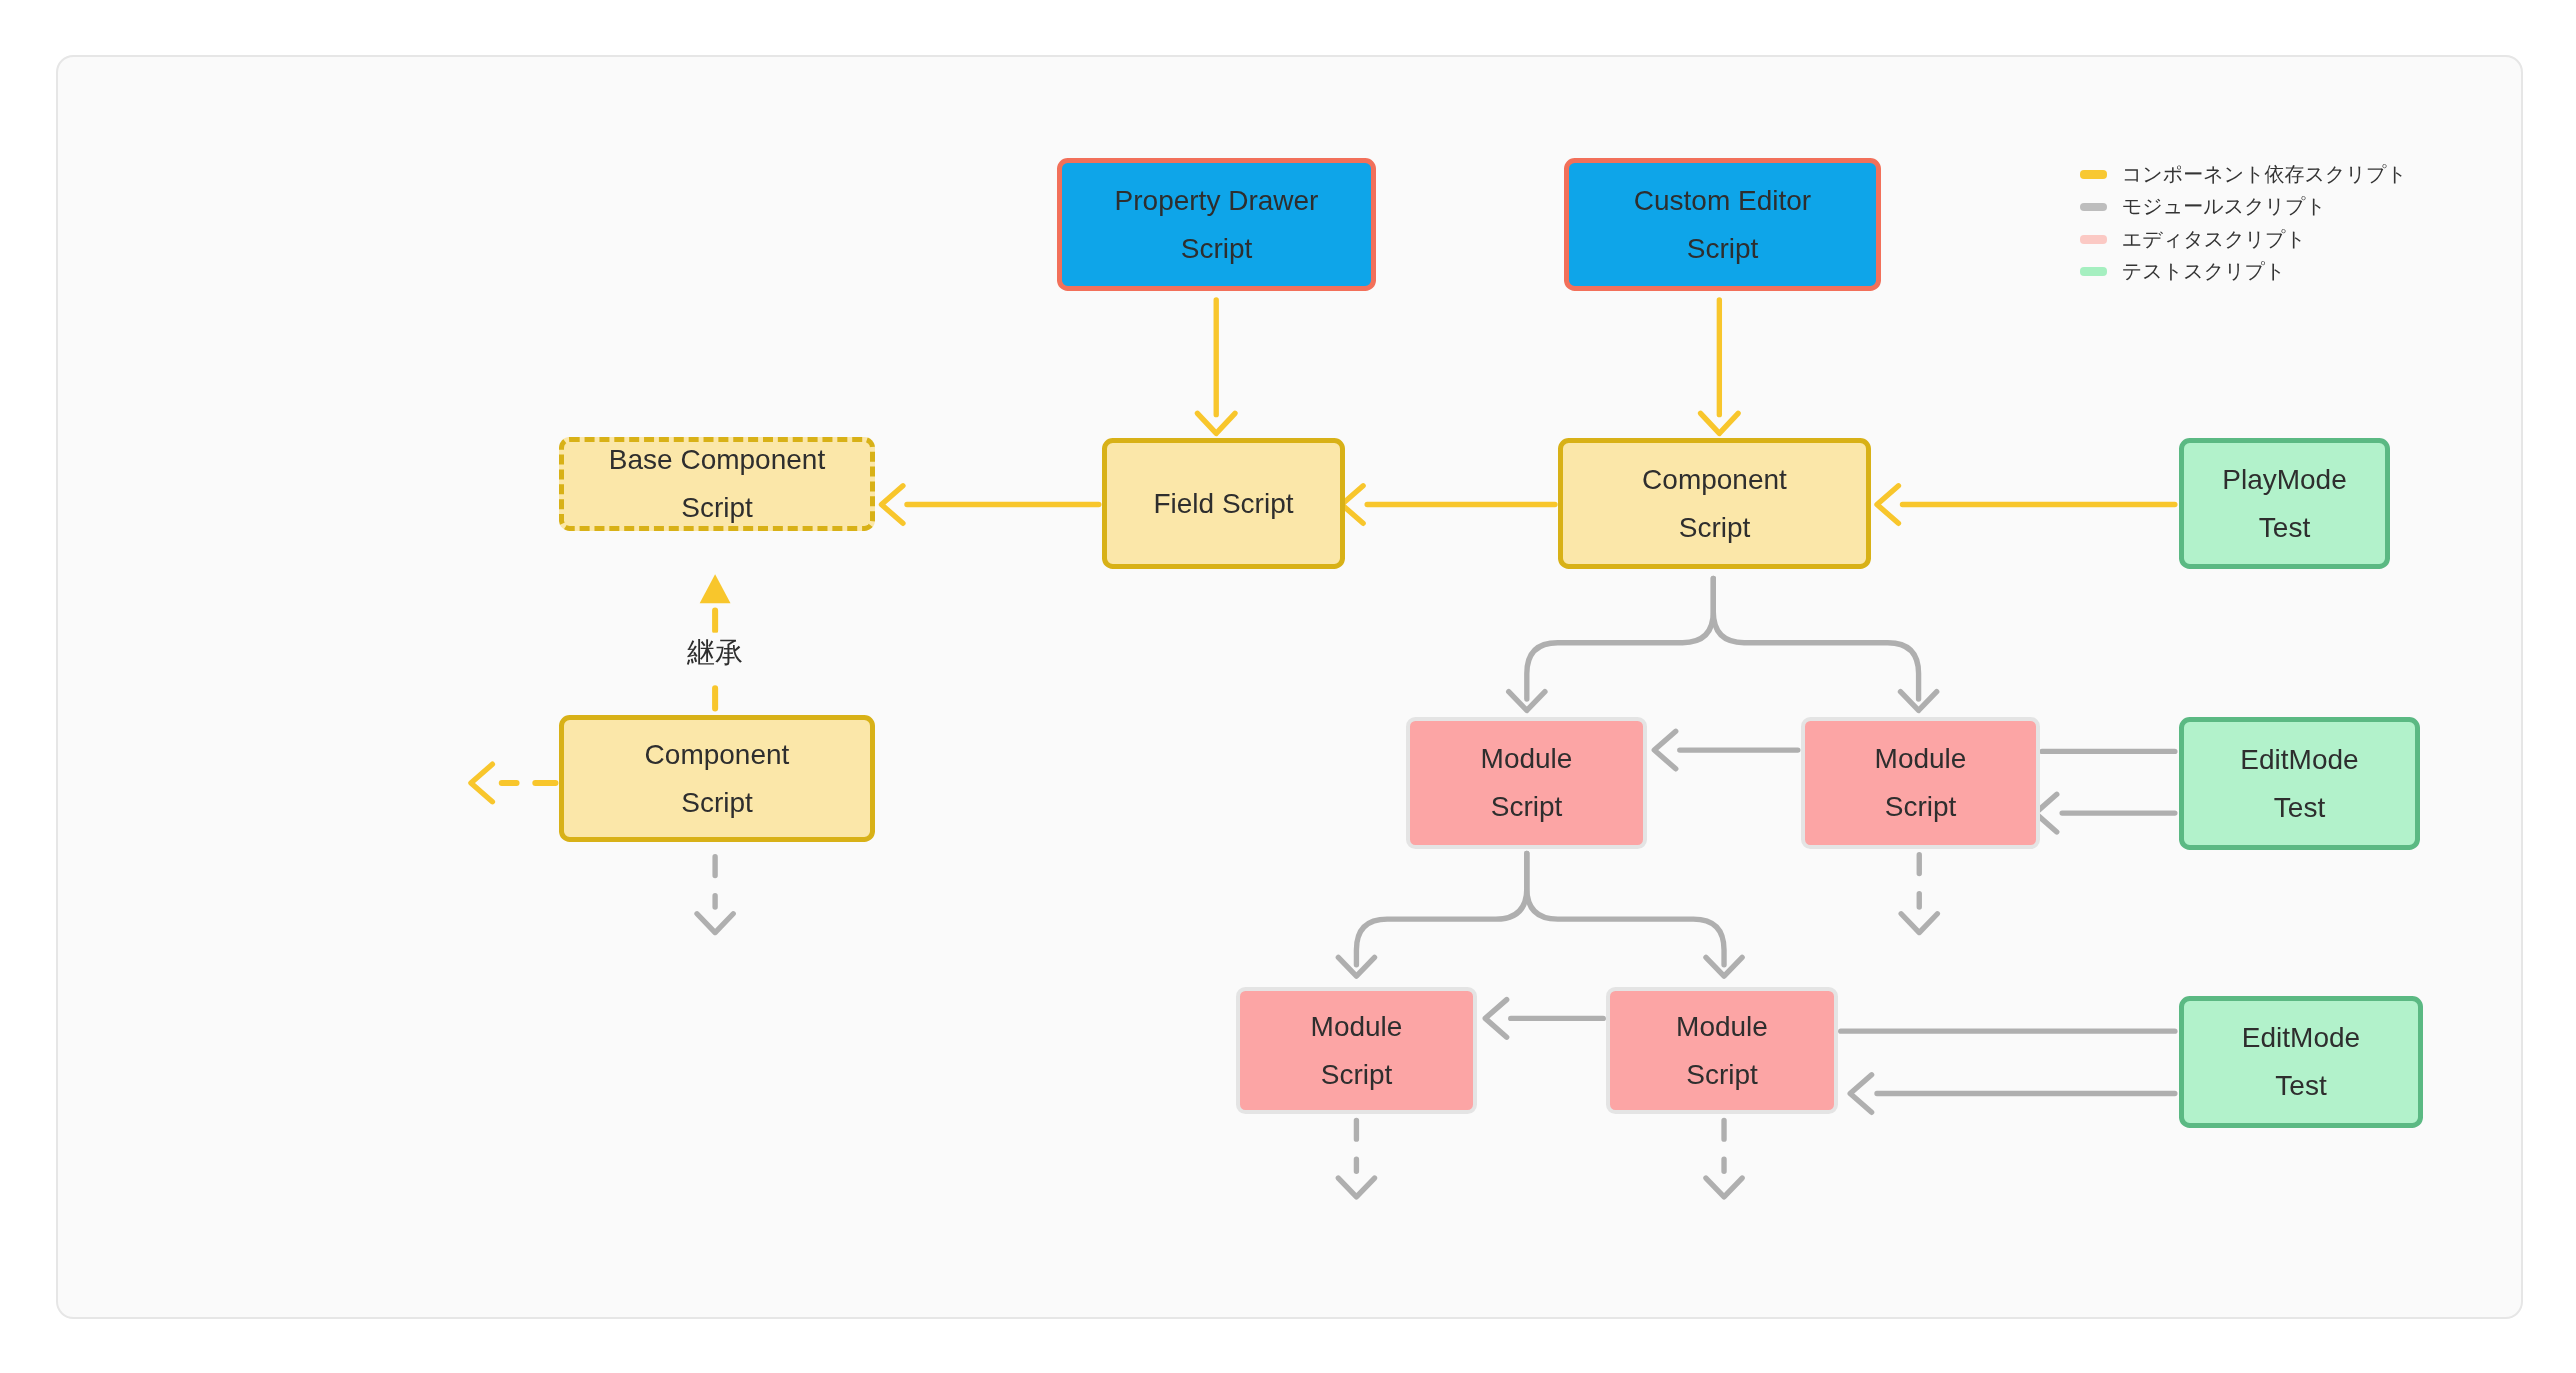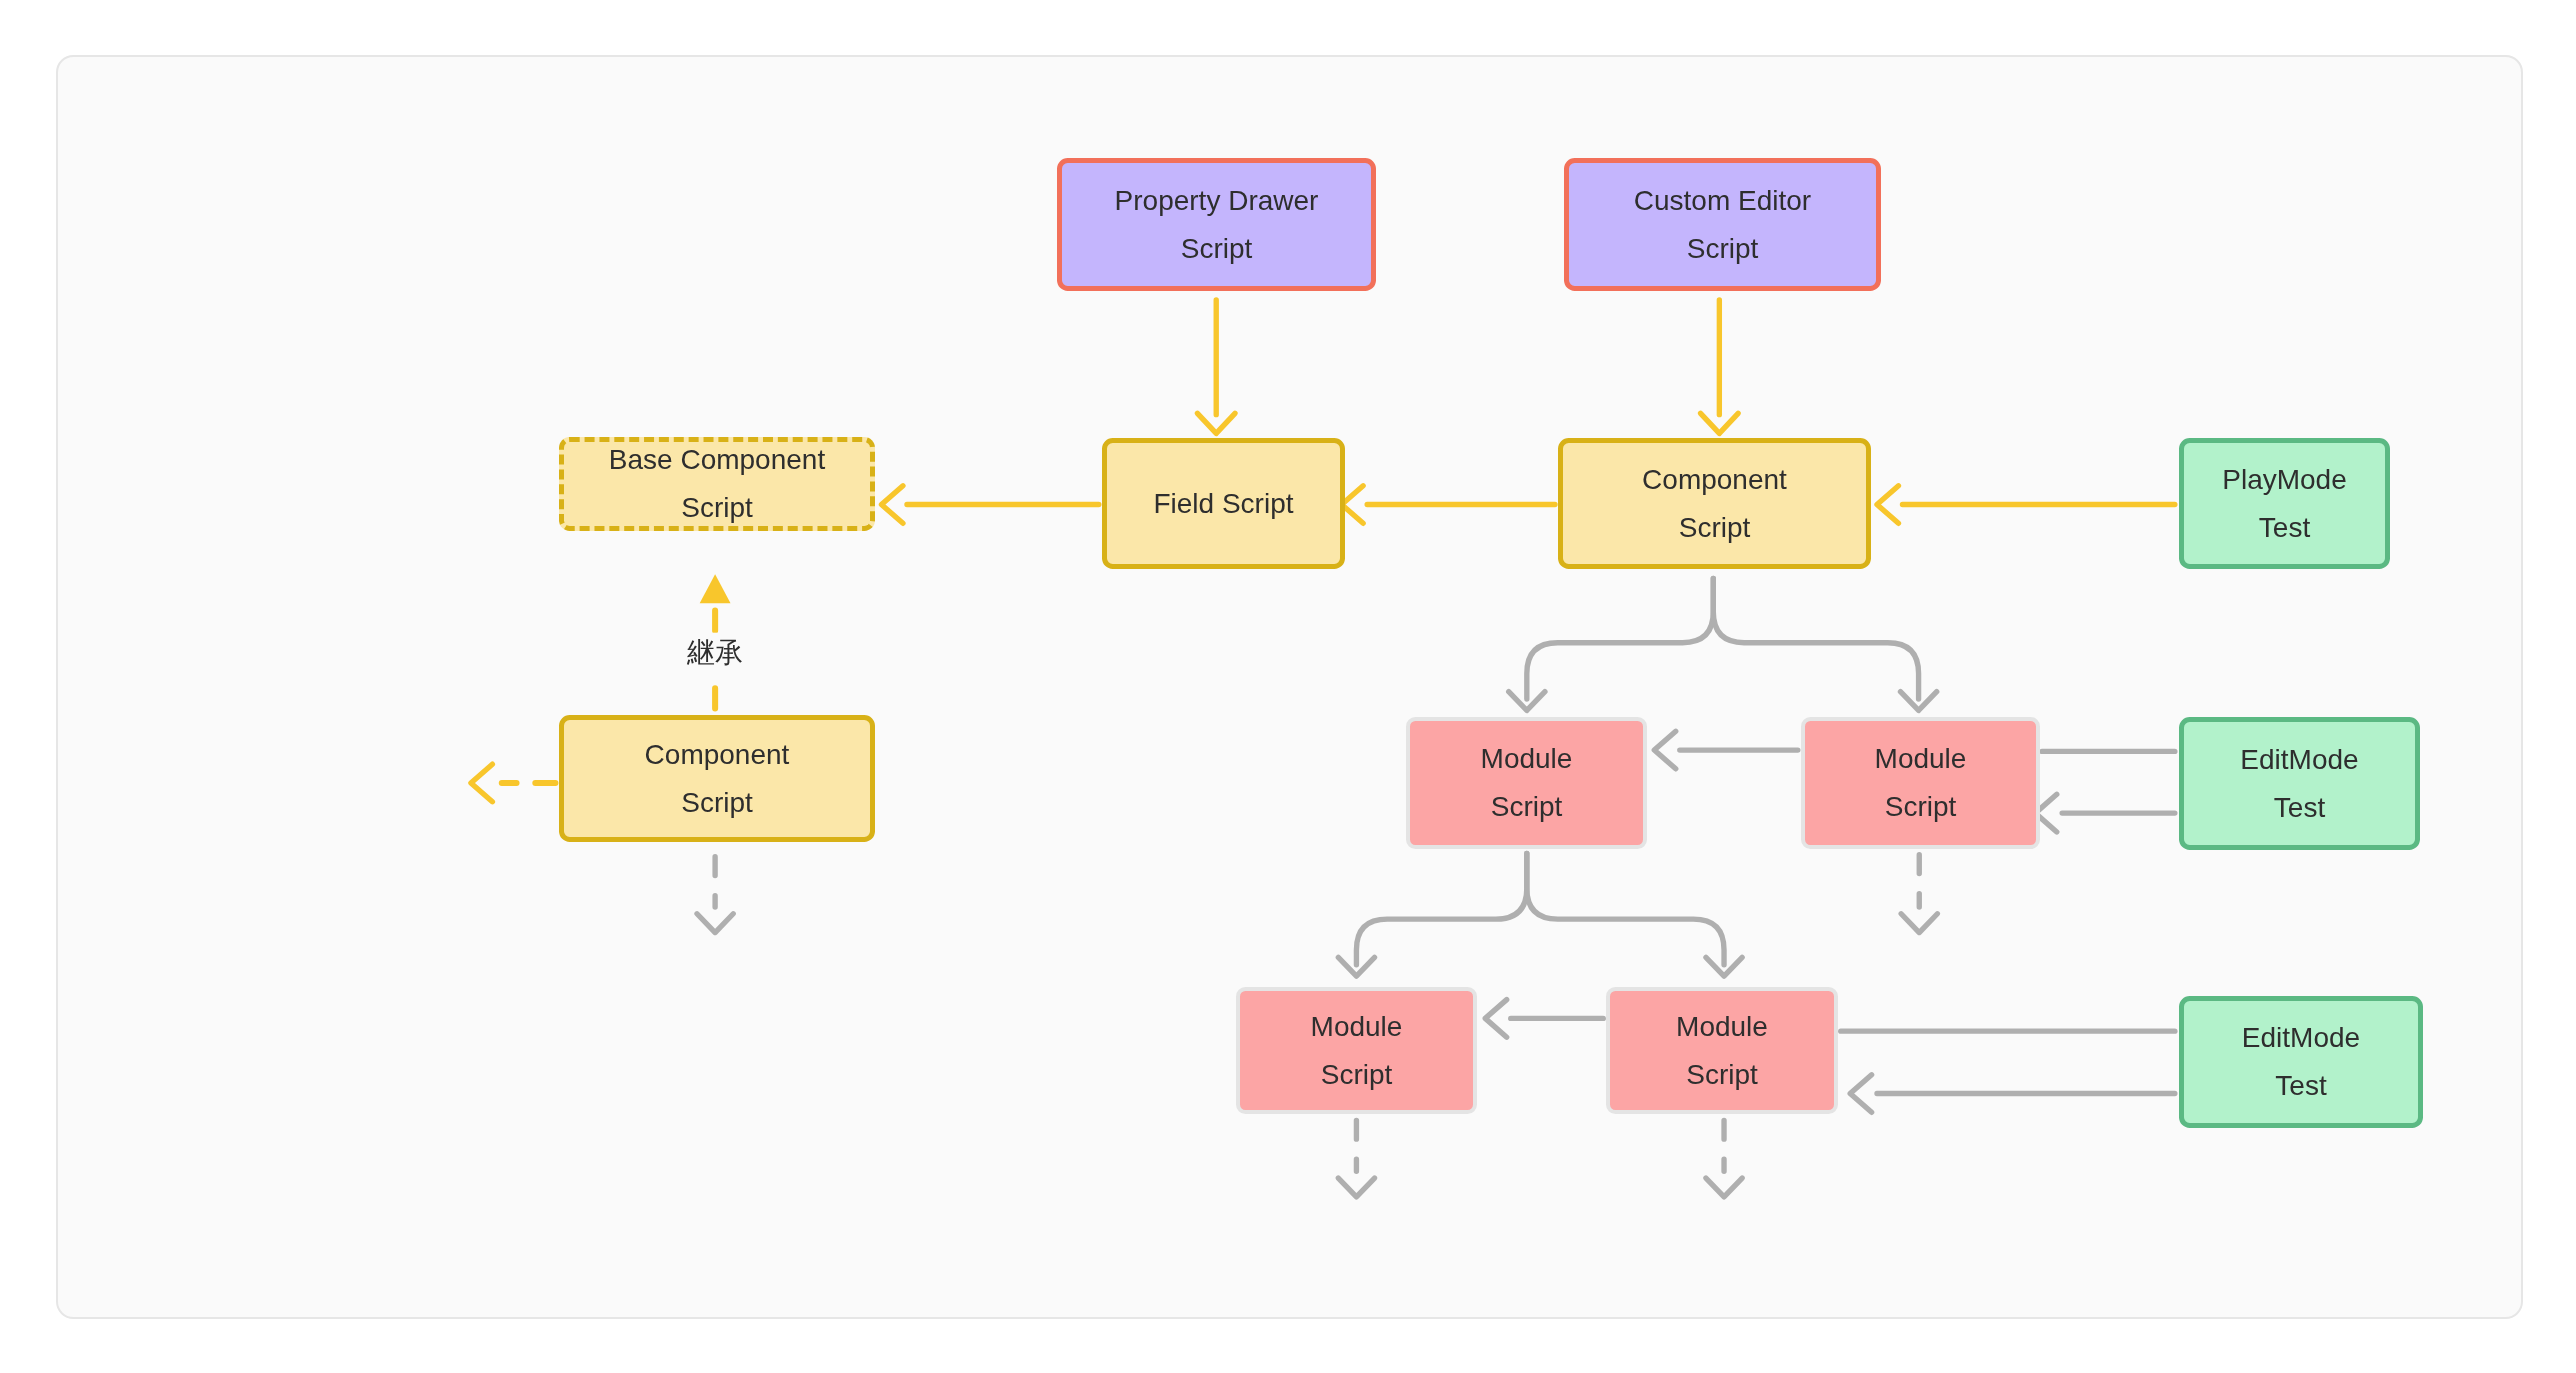--- a/index.html
+++ b/index.html
@@ -7,21 +7,21 @@
          font-family:"Liberation Sans","DejaVu Sans",sans-serif;overflow:hidden;}
   .panel{position:absolute;left:56px;top:55px;width:2467px;height:1264px;box-sizing:border-box;
          background:#FAFAFA;border:2.7px solid #E6E6E6;border-radius:17.4px;}
   svg.edges{position:absolute;left:0;top:0;width:2576px;height:1374px;}
   .e-solid{fill:none;stroke-width:8;stroke-linecap:round;stroke-linejoin:round;}
   .e-dash-y{fill:none;stroke-width:9;stroke-linecap:round;stroke-dasharray:30 28;}
   .e-dash-g{fill:none;stroke-width:8;stroke-linecap:round;stroke-dasharray:28 30;}
   .node{position:absolute;display:flex;align-items:center;justify-content:center;text-align:center;
         box-sizing:border-box;border-radius:10.7px;font-size:28px;line-height:1.7;color:#2E2E2E;
         white-space:pre-line;}
-  .red{background:#c4b5fd;border:5.4px solid #F2705A;}
+  .red{background:#0ea5e9;border:5.4px solid #F2705A;}
   .yellow{background:#FBE7A9;border:5.4px solid #D8B117;}
   .ydash{background:#FBE7A9;border:5.4px dashed #D8B117;}
   .green{background:#B2F2CB;border:5.4px solid #5BB983;}
   .module{background:#fca5a5;border:4px solid #E4E4E4;border-radius:9.4px;}
   .edge-label{position:absolute;left:715px;top:653px;transform:translate(-50%,-50%);
         background:#FAFAFA;padding:1.3px 9.4px;font-size:28px;color:#2E2E2E;}
   .legend{position:absolute;left:2080px;top:164px;display:flex;flex-direction:column;gap:11.4px;}
   .lrow{display:flex;align-items:center;gap:14.8px;height:21px;}
   .sw{width:27px;height:8.7px;border-radius:4px;flex:0 0 auto;}
   .lt{font-size:20px;color:#333333;white-space:nowrap;}
@@ -121,14 +121,32 @@
     <span>Module
 Script</span>
   </div>
   <div class="node green" style="left:2179px;top:996px;width:244px;height:132px;">
     <span>EditMode
 Test</span>
   </div>
 
   <div class="edge-label">継承</div>
 
+  <div class="legend">
+    <div class="lrow">
+      <span class="sw" style="background-color: rgb(248, 200, 50);"></span>
+      <span class="lt">コンポーネント依存スクリプト</span>
+    </div>
+    <div class="lrow">
+      <span class="sw" style="background-color: rgb(189, 189, 189);"></span>
+      <span class="lt">モジュールスクリプト</span>
+    </div>
+    <div class="lrow">
+      <span class="sw" style="background-color: rgb(251, 201, 196);"></span>
+      <span class="lt">エディタスクリプト</span>
+    </div>
+    <div class="lrow">
+      <span class="sw" style="background-color: rgb(165, 239, 192);"></span>
+      <span class="lt">テストスクリプト</span>
+    </div>
+  </div>
 </div>
 
 
 </body></html>

